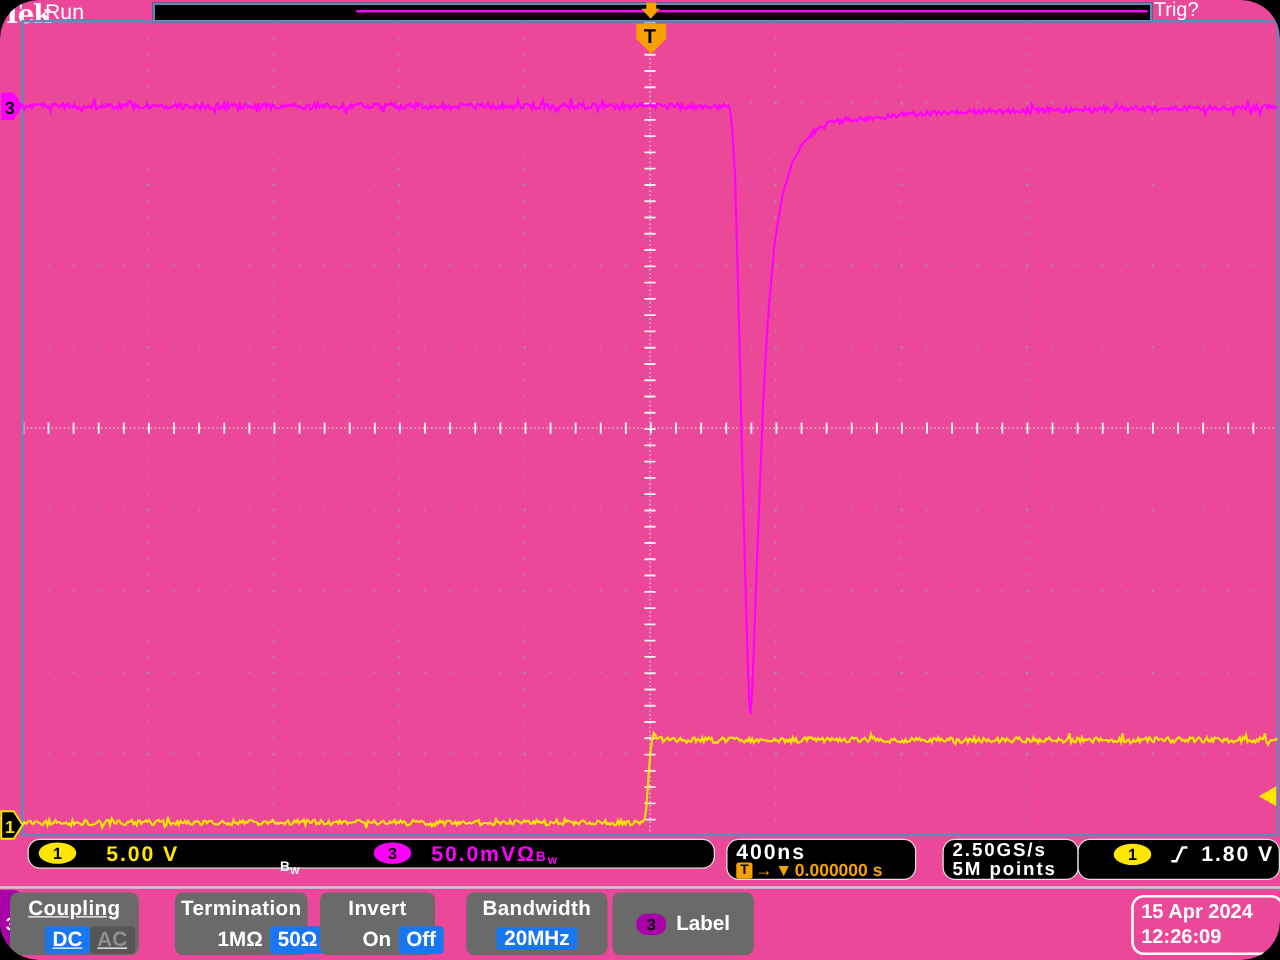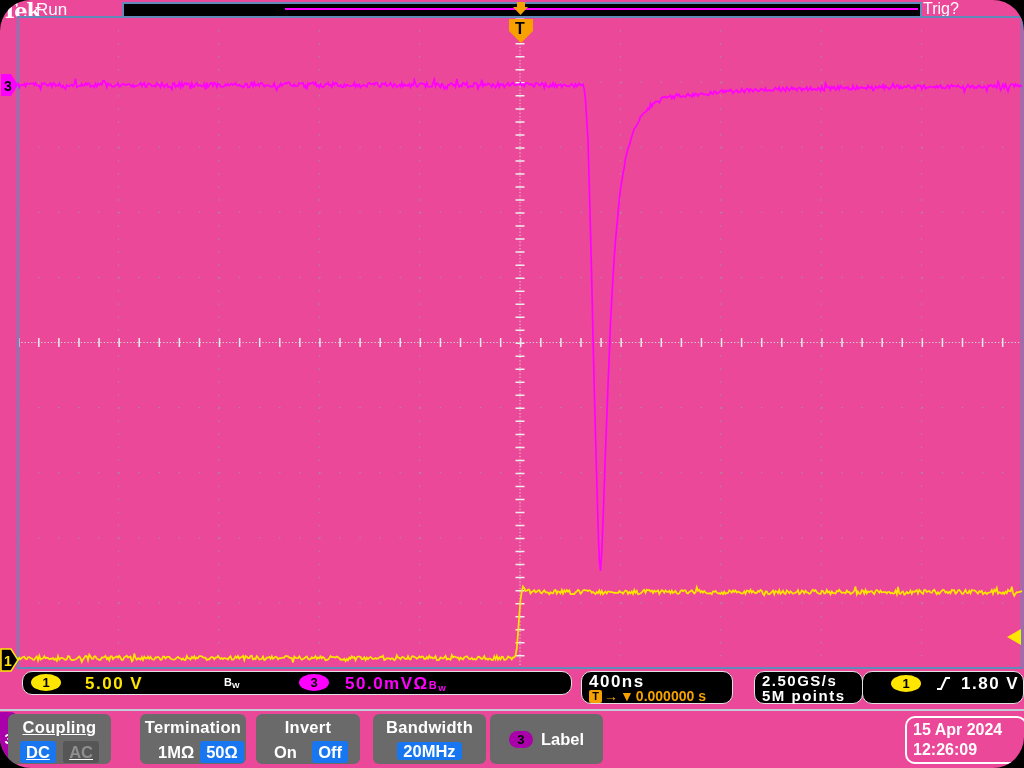--- a/index.html
+++ b/index.html
@@ -35,21 +35,21 @@
   .tchip{display:inline-block;width:13px;height:13px;background:var(--trigger_orange);color:#000;
         border-radius:2px;text-align:center;line-height:13px;font-size:11px;font-weight:bold;}
   
   #separator{position:absolute;left:0;top:709px;width:1024px;height:2px;background:#c4cbd8;}
   #chan-tab{position:absolute;left:0;top:712px;width:17px;height:53px;background:var(--channel_tab_purple);
         border-radius:0 6px 6px 0;color:#fff;font-size:14px;font-weight:bold;
         display:flex;align-items:center;justify-content:center;}
   .mbtn{position:absolute;top:714px;height:50px;background:var(--menu_gray);border-radius:6px;
         color:#fff;text-align:center;}
   .mtitle{font-size:16.5px;font-weight:bold;margin-top:4px;letter-spacing:.3px;}
-  .orow{display:flex;justify-content:space-between;align-items:center;padding:4px 12px 0 12px;}
+  .orow{display:flex;justify-content:space-between;align-items:center;padding:4px 12px 0 12px;margin-left:16px;}
   .opt{font-size:16.5px;font-weight:bold;padding:0 6px;border-radius:3px;line-height:22px;}
   .opt.sel{background:var(--select_blue);color:#fff;}
   .opt.dis{background:#565656;color:#8f8f8f;}
   .badge3{display:inline-block;min-width:24px;height:17px;background:var(--channel_tab_purple);
         border-radius:9px;color:#000;font-size:13px;font-weight:bold;line-height:17px;}
   .tri-up{width:0;height:0;border-left:13px solid transparent;border-right:13px solid transparent;
         border-bottom:10px solid #fff;margin:6px auto 1px auto;}
   #datetime{position:absolute;left:905px;top:716px;width:112px;height:44px;border:2px solid #fff;
         border-radius:10px;color:#fff;font-size:16px;font-weight:bold;padding-left:6px;
         display:flex;flex-direction:column;justify-content:center;line-height:20px;}
@@ -107,21 +107,21 @@
     <path class="marker3" d="M1,74 L11,74 L18,85 L11,96 L1,96 Z"></path>
     <text class="mtext" x="4" y="91" fill="#000">3</text>
     <path class="marker1" d="M1,649 L11,649 L18,660 L11,671 L1,671 Z"></path>
     <text class="mtext" x="4" y="666" fill="#ffe600">1</text>
     <path d="M1021,629 L1021,645 L1007,637 Z" fill="#ffe600"></path>
   </svg>
 
   <div class="rbox" style="left:22px;top:671px;width:548px;height:22px;">
     <span class="chip y" style="left:8px;top:2px;">1</span>
     <span class="rtext" style="left:62px;top:2px;color:var(--ch1);">5.00 V</span>
-    <span class="bw" style="position:absolute;left:183px;top:4px;padding-left:18px;"><span>B</span><span class="w">W</span></span>
+    <span class="bw" style="position:absolute;left:183px;top:16px;padding-left:18px;"><span>B</span><span class="w">W</span></span>
     <span class="chip m" style="left:276px;top:2px;">3</span>
     <span class="rtext" style="left:322px;top:2px;color:var(--ch3);"><span>50.0mVΩ</span><span class="bw" style="color:var(--ch3);"><span>B</span><span class="w">W</span></span></span>
   </div>
 
   <div class="rbox" style="left:581px;top:671px;width:150px;height:31px;">
     <span class="rtext" style="left:7px;top:0px;">400ns</span>
     <span class="orange-line">
       <span class="tchip">T</span>
         <span>→</span>
         <span>▼</span>
@@ -154,21 +154,21 @@
   </div>
 
   <div class="mbtn" style="left:140px;width:106px;">
     <div class="mtitle">Termination</div>
     <div class="orow">
       <span class="opt">1MΩ</span>
       <span class="opt sel">50Ω</span>
     </div>
   </div>
 
-  <div class="mbtn" style="left:256px;width:104px;">
+  <div class="mbtn" style="left:256px;width:92px;">
     <div class="mtitle">Invert</div>
     <div class="orow">
       <span class="opt">On</span>
       <span class="opt sel">Off</span>
     </div>
   </div>
 
   <div class="mbtn" style="left:373px;width:113px;">
     <div class="mtitle">Bandwidth</div>
     <div style="padding-top:3px;"><span class="opt sel">20MHz</span></div>

